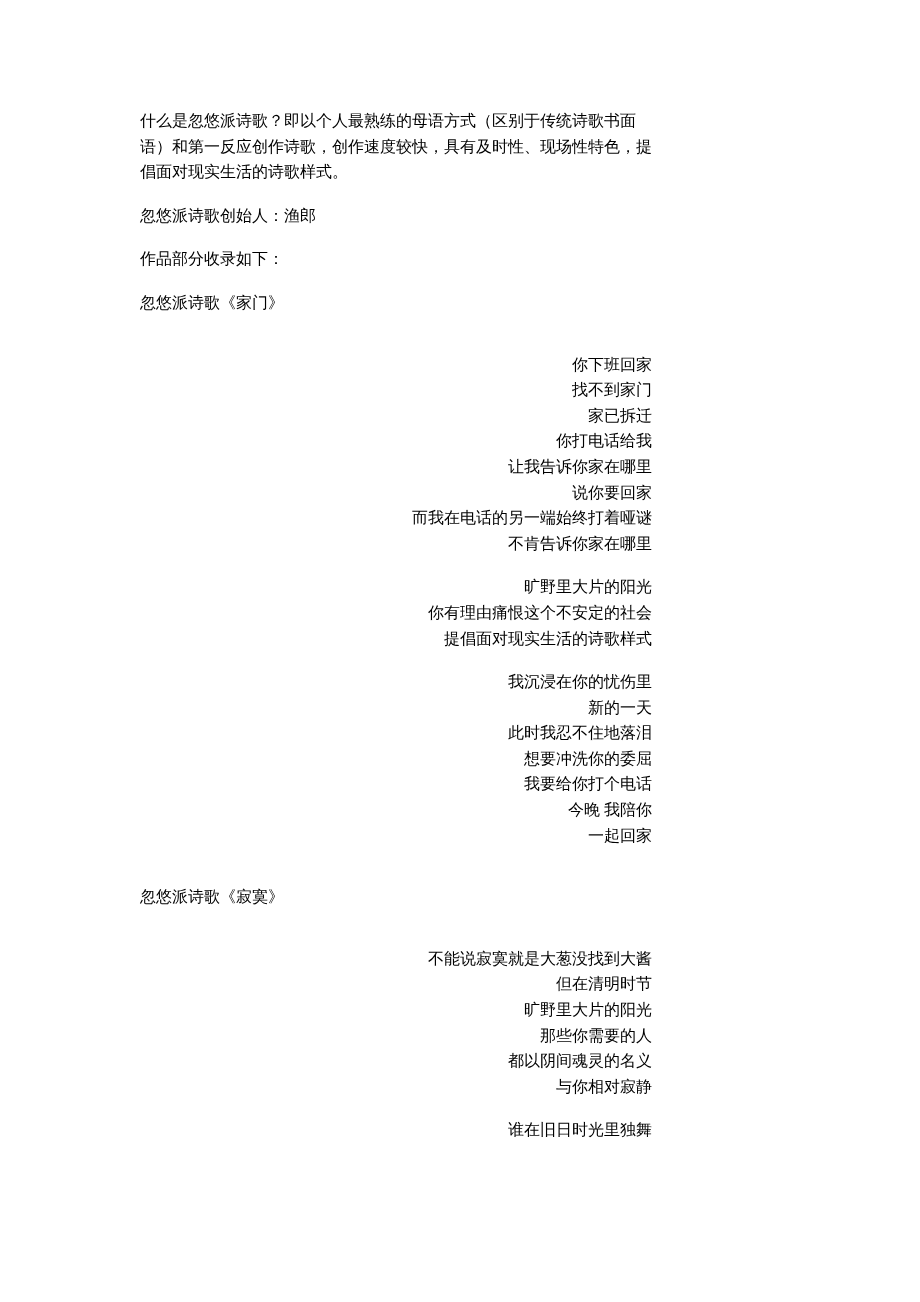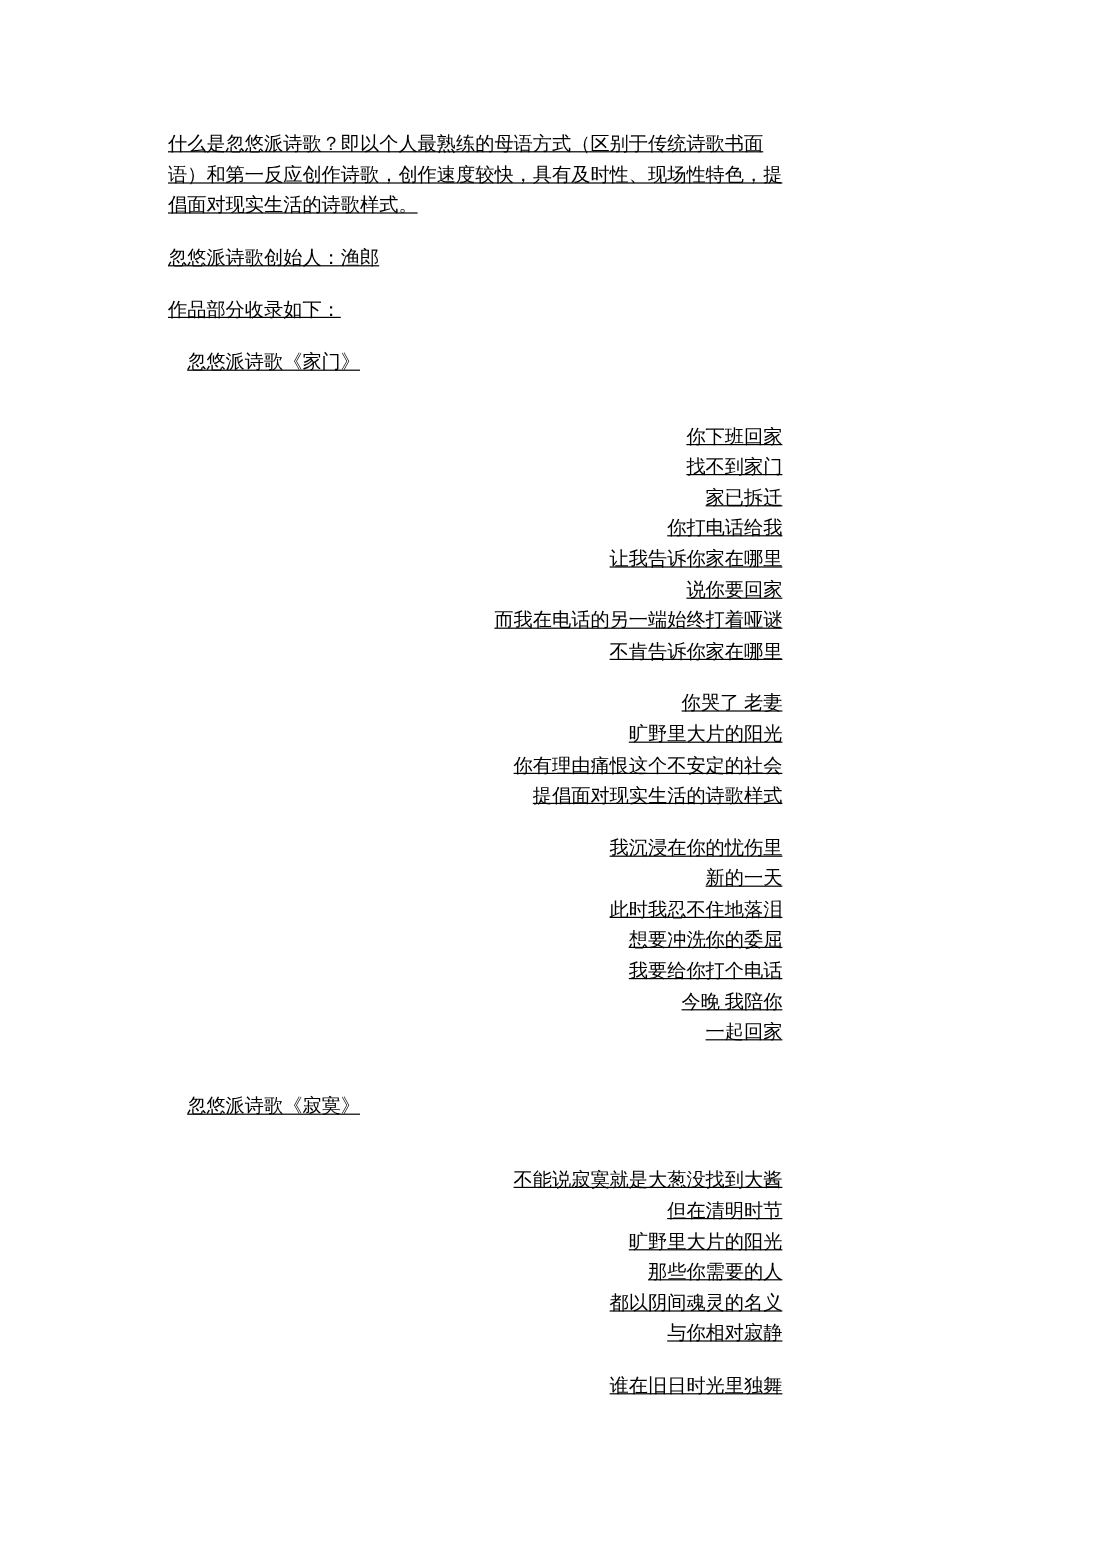--- a/index.html
+++ b/index.html
@@ -9,34 +9,33 @@
     font-family: "SimSun", "宋体", serif;
     font-size: 16px;
     line-height: 1.6;
     color: #000000;
   }
   .page {
     width: 760px;
     min-height: 1302px;
     padding: 108px 108px 60px 140px;
     box-sizing: border-box;
-    text-decoration: underline;
   }
   .para {
     margin: 0 0 18px 0;
   }
   .stanza {
     margin: 0 0 18px 0;
   }
   .line {
     display: block;
     text-align: right;
   }
   .poem-title {
-    margin: 0 0 36px 16px;
+    margin: 0 0 36px 0;
   }
   .gap {
     height: 18px;
   }
 </style>
 </head>
 <body>
 
 <div class="page">
 
@@ -53,21 +52,20 @@
     <span class="line">找不到家门</span>
     <span class="line">家已拆迁</span>
     <span class="line">你打电话给我</span>
     <span class="line">让我告诉你家在哪里</span>
     <span class="line">说你要回家</span>
     <span class="line">而我在电话的另一端始终打着哑谜</span>
     <span class="line">不肯告诉你家在哪里</span>
   </div>
 
   <div class="stanza">
-    <span class="line">你哭了  老妻</span>
     <span class="line">旷野里大片的阳光</span>
     <span class="line">你有理由痛恨这个不安定的社会</span>
     <span class="line">提倡面对现实生活的诗歌样式</span>
   </div>
 
   <div class="stanza">
     <span class="line">我沉浸在你的忧伤里</span>
     <span class="line">新的一天</span>
     <span class="line">此时我忍不住地落泪</span>
     <span class="line">想要冲洗你的委屈</span>

